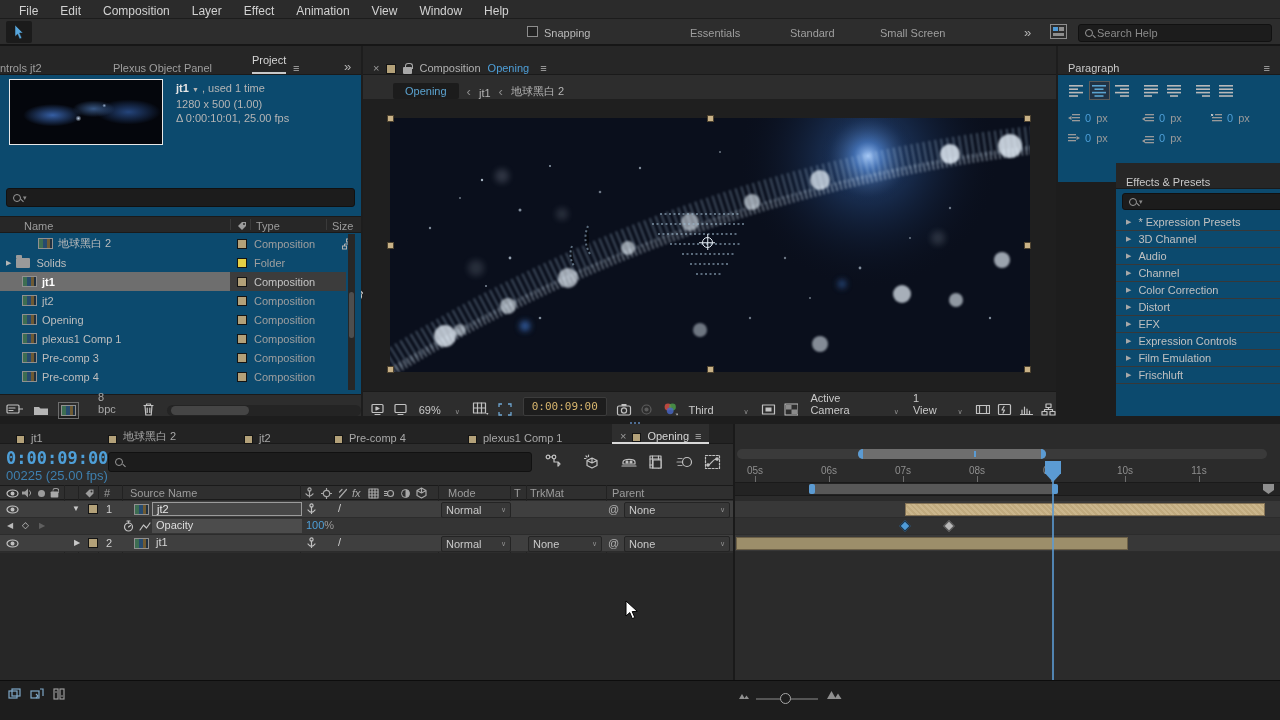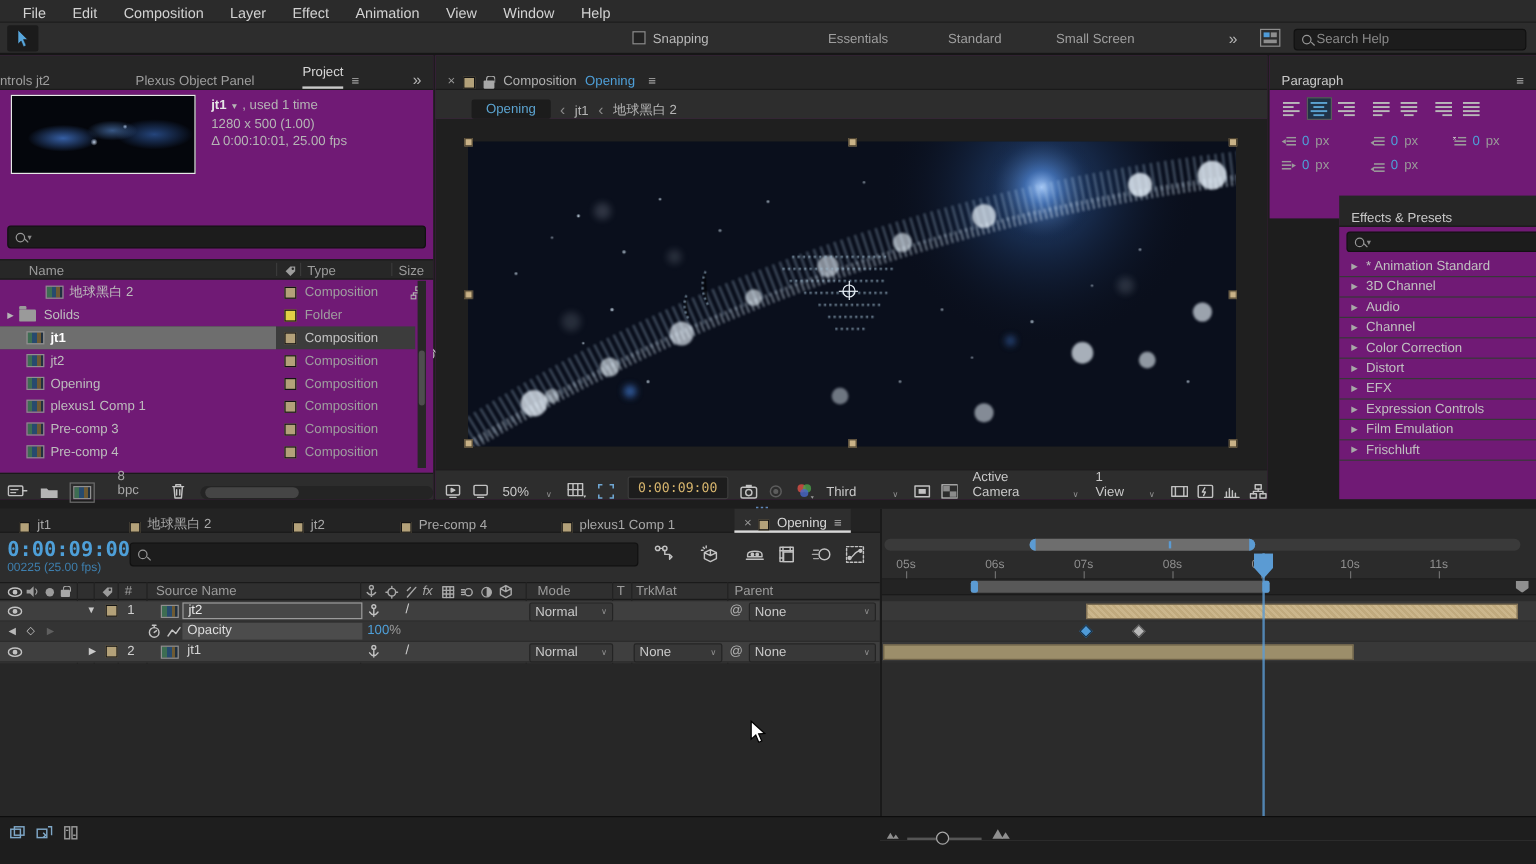--- a/index.html
+++ b/index.html
@@ -7,21 +7,21 @@
 #root{position:relative;width:1280px;height:720px;background:#1d1d1d;overflow:hidden;
  font-family:"Liberation Sans",sans-serif;font-size:11px;color:#c7c7c7;cursor:default}
 .a{position:absolute}
 .fx{display:flex;align-items:flex-end}
 .dim{color:#9a9a9a}
 .blue{color:#4e9fd8}
 svg.ic{stroke:#c2c2c2;fill:none;stroke-width:1.2;stroke-linecap:round;stroke-linejoin:round}
 svg.icd{stroke:#5d5d5d;fill:none;stroke-width:1.2;stroke-linecap:round}
 .tool{width:26px;height:22px;display:flex;align-items:center;justify-content:center;position:relative}
 .tool .cnr{position:absolute;right:2px;bottom:2px;width:0;height:0;border-left:3px solid transparent;border-bottom:3px solid #8a8a8a}
-.panel{background:#701a75}
+.panel{background:#0c4a6e}
 .tabbar{background:#262626;border-bottom:1px solid #1a1a1a}
 .mag{display:inline-block;width:8px;height:8px;border:1.3px solid #989898;border-radius:50%;position:relative;flex:none}
 .mag::after{content:"";position:absolute;width:4px;height:1.3px;background:#989898;right:-4px;bottom:-1px;transform:rotate(45deg)}
 .searchbox{background:#1c1c1c;border:1px solid #111;border-radius:3px;display:flex;align-items:center;padding:0 6px;gap:4px}
 .searchbox input{background:transparent;border:none;outline:none;color:#cfcfcf;font-size:11px;width:100%;font-family:"Liberation Sans",sans-serif}
 .searchbox input::placeholder{color:#8a8a8a}
 .swatch{width:10px;height:10px;border:1px solid #141414;flex:none}
 .compicon{width:15px;height:11px;border:1px solid #909090;flex:none;background:
  linear-gradient(90deg,#3d6d52 0 4px,#274a6e 4px 8px,#6e5a33 8px 11px,#203040 11px 15px)}
 .foldericon{width:14px;height:10px;background:#9a9a9a;border-radius:1px;position:relative;flex:none}
@@ -439,21 +439,21 @@
    <svg class="ic" width="16" height="13" style="margin-left:8px">
           <rect x="1" y="1.5" width="11" height="8" rx="1"></rect>
           <path d="M5 4 L8 5.5 L5 7 Z" fill="#c2c2c2"></path>
           <path d="M4 11.5 H9"></path>
         </svg>
    <svg class="ic" width="16" height="13" style="margin-left:6px">
           <rect x="2" y="1.5" width="11" height="8" rx="1"></rect>
           <path d="M5 11.5 H10"></path>
         </svg>
    <div class="fx" style="margin-left:10px;gap:14px">
-    <span style="color:#c9c9c9">50%</span>
+    <span style="color:#c9c9c9">69%</span>
     <span class="cv" style="font-size:7px;color:#8f8f8f">∨</span>
    </div>
    <svg class="ic" width="17" height="15" style="margin-left:12px">
           <rect x="1.5" y="2" width="12" height="10"></rect>
           <path d="M5.5 2 V12 M9.5 2 V12 M1.5 7 H13.5"></path>
           <path d="M14 12 l2.5 0 -1.25 2 Z" fill="#c2c2c2" stroke="none"></path>
         </svg>
    <svg width="16" height="14" style="margin-left:8px" stroke="#6fa6d2" fill="none" stroke-width="1.3">
           <path d="M2 5 V2 H5 M11 2 H14 V5 M14 10 V13 H11 M5 13 H2 V10"></path>
         </svg>
@@ -659,21 +659,21 @@
    <span style="color:#b5b5b5">≡</span>
   </div>
   <div class="searchbox" style="margin:4px 6px;height:17px">
    <span class="mag"></span>
    <span style="font-size:7px;color:#8a8a8a;margin-left:-2px">▾</span>
    <input style="">
   </div>
   <div style="overflow:hidden;height:204px">
    <div class="efxrow">
           <span class="tr">▶</span>
-          <span>* Animation Standard</span>
+          <span>* Expression Presets</span>
         </div>
    <div class="efxrow">
           <span class="tr">▶</span>
           <span>3D Channel</span>
         </div>
    <div class="efxrow">
           <span class="tr">▶</span>
           <span>Audio</span>
         </div>
    <div class="efxrow">
@@ -735,21 +735,21 @@
         </div>
    <div class="a fx" style="left:612px;top:0;height:20px;gap:6px;background:#2e2e2e;padding:0 8px;border-bottom:2px solid #d9d9d9">
     <span style="color:#9a9a9a">×</span>
     <span class="swatch" style="width:9px;height:9px;background:#b3a179"></span>
     <span style="color:#d6d6d6">Opening</span>
     <span style="color:#b5b5b5">≡</span>
         </div>
   </div>
 
   <div class="a" style="left:6px;top:24px;font-size:17px;font-weight:bold;color:#4e9fd8;font-family:'DejaVu Sans Mono',monospace">0:00:09:00</div>
-  <div class="a" style="left:6px;top:44px;font-size:10px;color:#3e7fae">00225 (25.00 fps)</div>
+  <div class="a" style="left:6px;top:44px;font-size:13px;color:#3e7fae">00225 (25.00 fps)</div>
   <div class="a searchbox" style="left:108px;top:28px;width:424px;height:20px">
    <span class="mag"></span>
    <input style="">
   </div>
   <svg class="ic a" width="18" height="16" style="left:545px;top:30px">
         <circle cx="3" cy="3" r="1.8"></circle>
         <circle cx="9" cy="3" r="1.8"></circle>
         <path d="M4.8 3 H7.2 M9 4.8 V8 H13 M13 8 l2 2 -2 2 Z"></path>
       </svg>
   <svg class="ic a" width="18" height="16" style="left:583px;top:30px">

